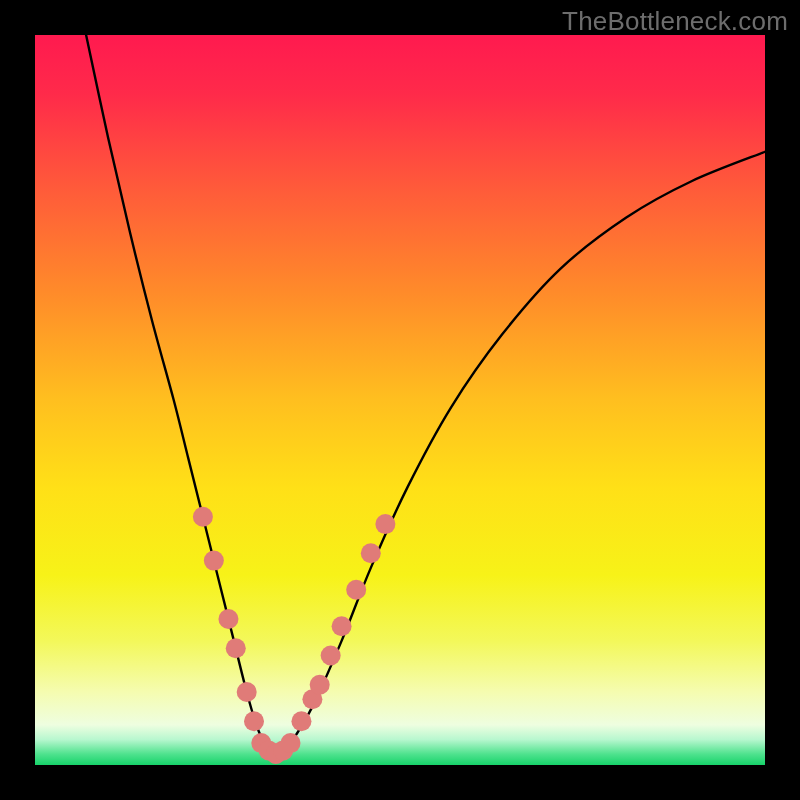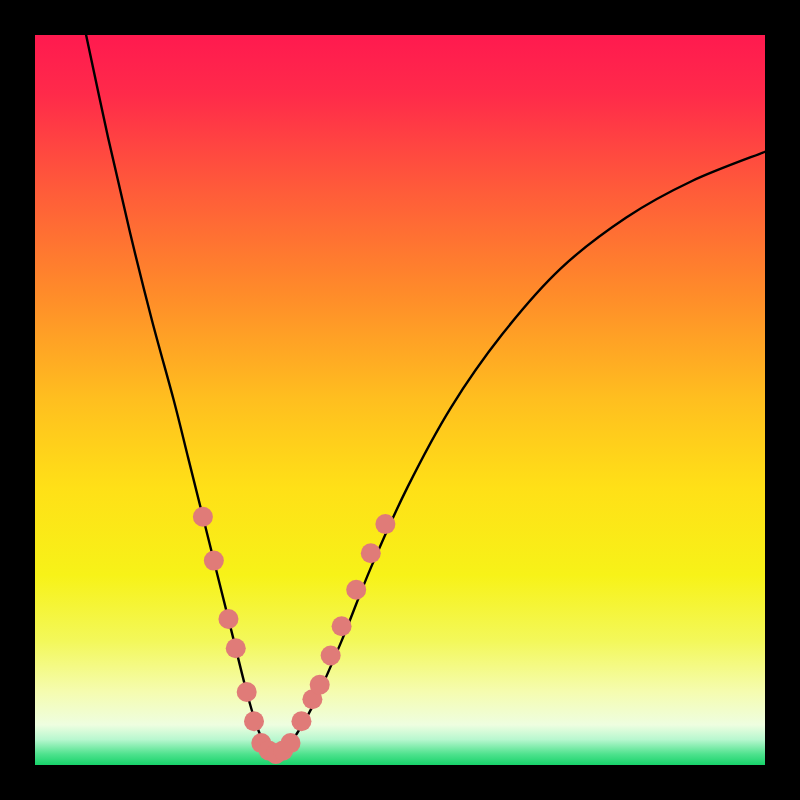--- a/index.html
+++ b/index.html
@@ -34,20 +34,21 @@
     font-size: 26px;
     font-weight: 500;
     letter-spacing: 0.2px;
   }
   svg { display: block; }
 </style>
 </head>
 <body>
 
 <div class="frame">
+  <div class="watermark">TheBottleneck.com</div>
   <div class="plot">
     <svg id="chart-svg" width="730" height="730" viewBox="0 0 730 730">
       <defs>
         <linearGradient id="bg-grad" x1="0" y1="0" x2="0" y2="1">
             <stop offset="0%" stop-color="#ff1a4f"></stop>
             <stop offset="8%" stop-color="#ff2a4a"></stop>
             <stop offset="20%" stop-color="#ff573b"></stop>
             <stop offset="35%" stop-color="#ff8a2a"></stop>
             <stop offset="50%" stop-color="#ffbf1f"></stop>
             <stop offset="62%" stop-color="#ffe017"></stop>

